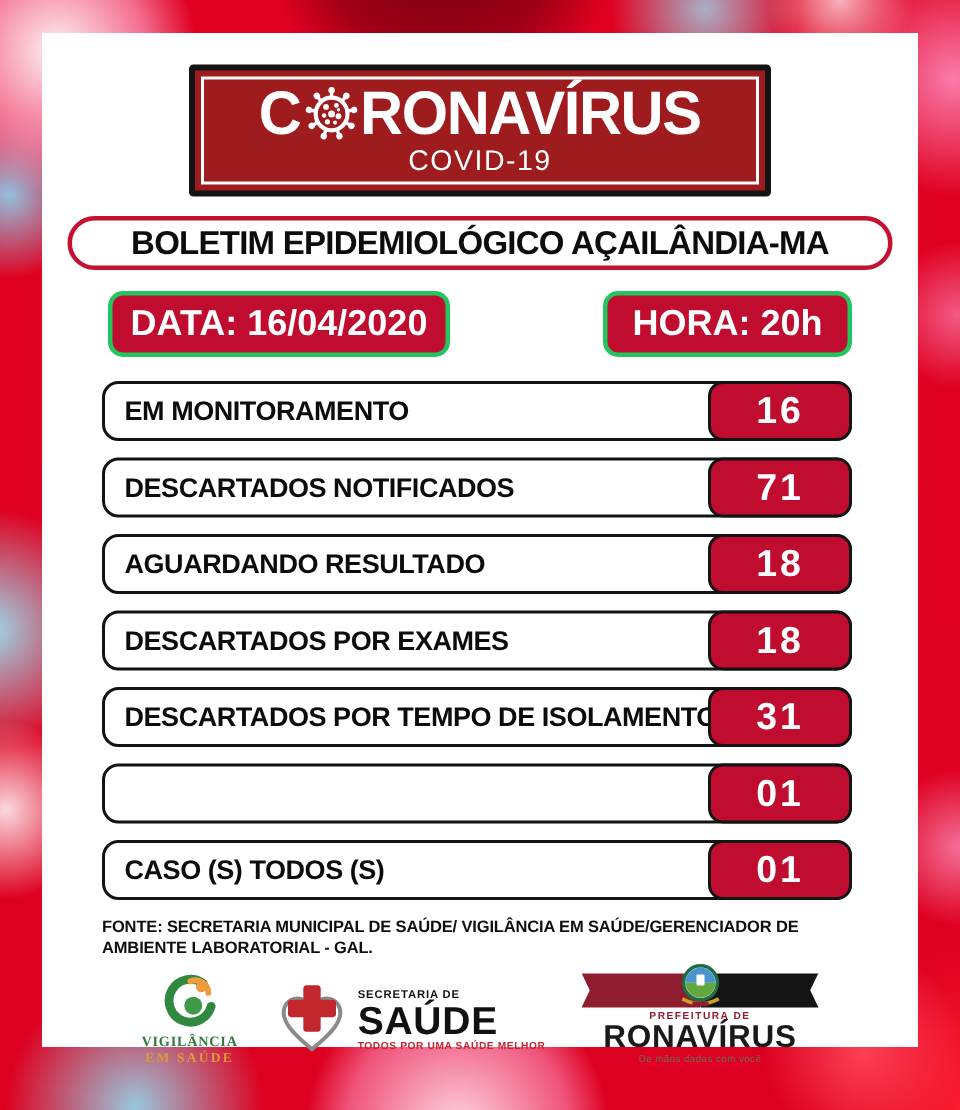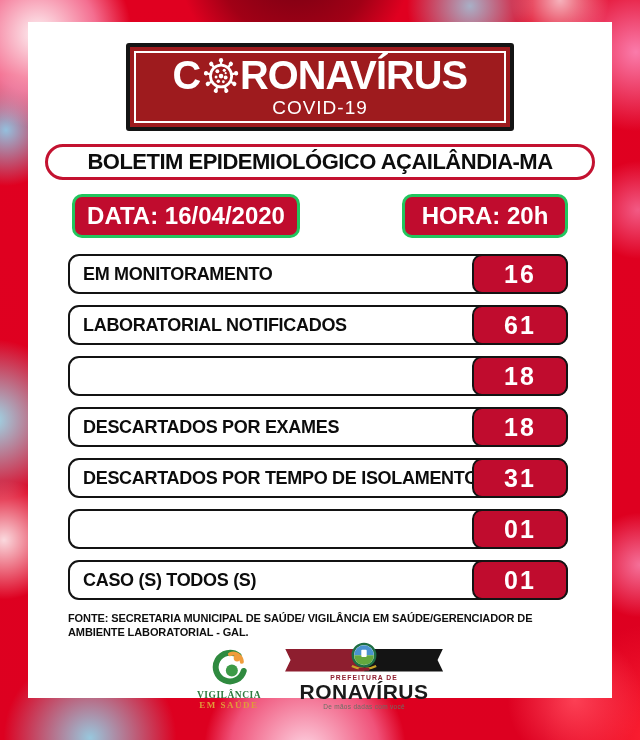--- a/index.html
+++ b/index.html
@@ -153,24 +153,25 @@
       <div class="pill pill-data">DATA: 16/04/2020</div>
       <div class="pill pill-hora">HORA: 20h</div>
     </div>
 
     <div class="stats">
       <div class="stat-row">
         <span>EM MONITORAMENTO</span>
         <span class="stat-value">16</span>
       </div>
       <div class="stat-row">
-        <span>LABORATORIAL NOTIFICADOS</span>
-        <span class="stat-value">61</span>
-      </div>
-      <div class="stat-row">
+        <span>DESCARTADOS NOTIFICADOS</span>
+        <span class="stat-value">71</span>
+      </div>
+      <div class="stat-row">
+        <span>AGUARDANDO RESULTADO</span>
         <span class="stat-value">18</span>
       </div>
       <div class="stat-row">
         <span>DESCARTADOS POR EXAMES</span>
         <span class="stat-value">18</span>
       </div>
       <div class="stat-row">
         <span>DESCARTADOS POR TEMPO DE ISOLAMENTO</span>
         <span class="stat-value">31</span>
       </div>
@@ -191,20 +192,32 @@
         <svg width="42" height="40" viewBox="0 0 44 42">
           <path d="M32 7 A15 15 0 1 0 37.5 23" fill="none" stroke="#2f8a3f" stroke-width="6.2" stroke-linecap="round"></path>
           <path d="M23 5.5 A9 9 0 0 1 35.5 13.5" fill="none" stroke="#f09c3c" stroke-width="4.2" stroke-linecap="round"></path>
           <circle cx="25" cy="22.5" r="6.3" fill="#3d9a47"></circle>
           <circle cx="30.5" cy="9.5" r="3.6" fill="#f09c3c"></circle>
         </svg>
         <div class="vig-name">VIGILÂNCIA</div>
         <div class="vig-sub">EM SAÚDE</div>
       </div>
 
+      <div class="logo saude-logo">
+        <svg width="52" height="48" viewBox="0 0 58 54">
+          <path d="M29 50 C14 38 5 28 8.5 18.5 C11 12 19.5 10 24.5 14.5 C27 16.8 29 20 29 23 C29 20 31 16.8 33.5 14.5 C38.5 10 47 12 49.5 18.5 C53 28 44 38 29 50 Z" fill="#ffffff" stroke="#8a8a8a" stroke-width="3"></path>
+          <rect x="22.5" y="2" width="13" height="35" rx="2.5" fill="#c1272d"></rect>
+          <rect x="11" y="13" width="36" height="13" rx="2.5" fill="#c1272d"></rect>
+        </svg>
+        <div class="saude-text">
+          <div class="saude-top">SECRETARIA DE</div>
+          <div class="saude-name">SAÚDE</div>
+          <div class="saude-tag">TODOS POR UMA SAÚDE MELHOR</div>
+        </div>
+      </div>
 
       <div class="logo">
         <div class="ribbon">
           <div class="ribbon-left"></div>
           <div class="ribbon-right"></div>
           <svg class="crest" viewBox="0 0 40 40">
             <circle cx="20" cy="17" r="12.5" fill="#e8f4fa" stroke="#1e6e43" stroke-width="2.6"></circle>
             <path d="M9 17 a11 11 0 0 1 22 0 z" fill="#4a93cf"></path>
             <path d="M9 17 a11 11 0 0 0 22 0 z" fill="#63a83e"></path>
             <rect x="17" y="11" width="6" height="8" rx="1" fill="#ffffff"></rect>

